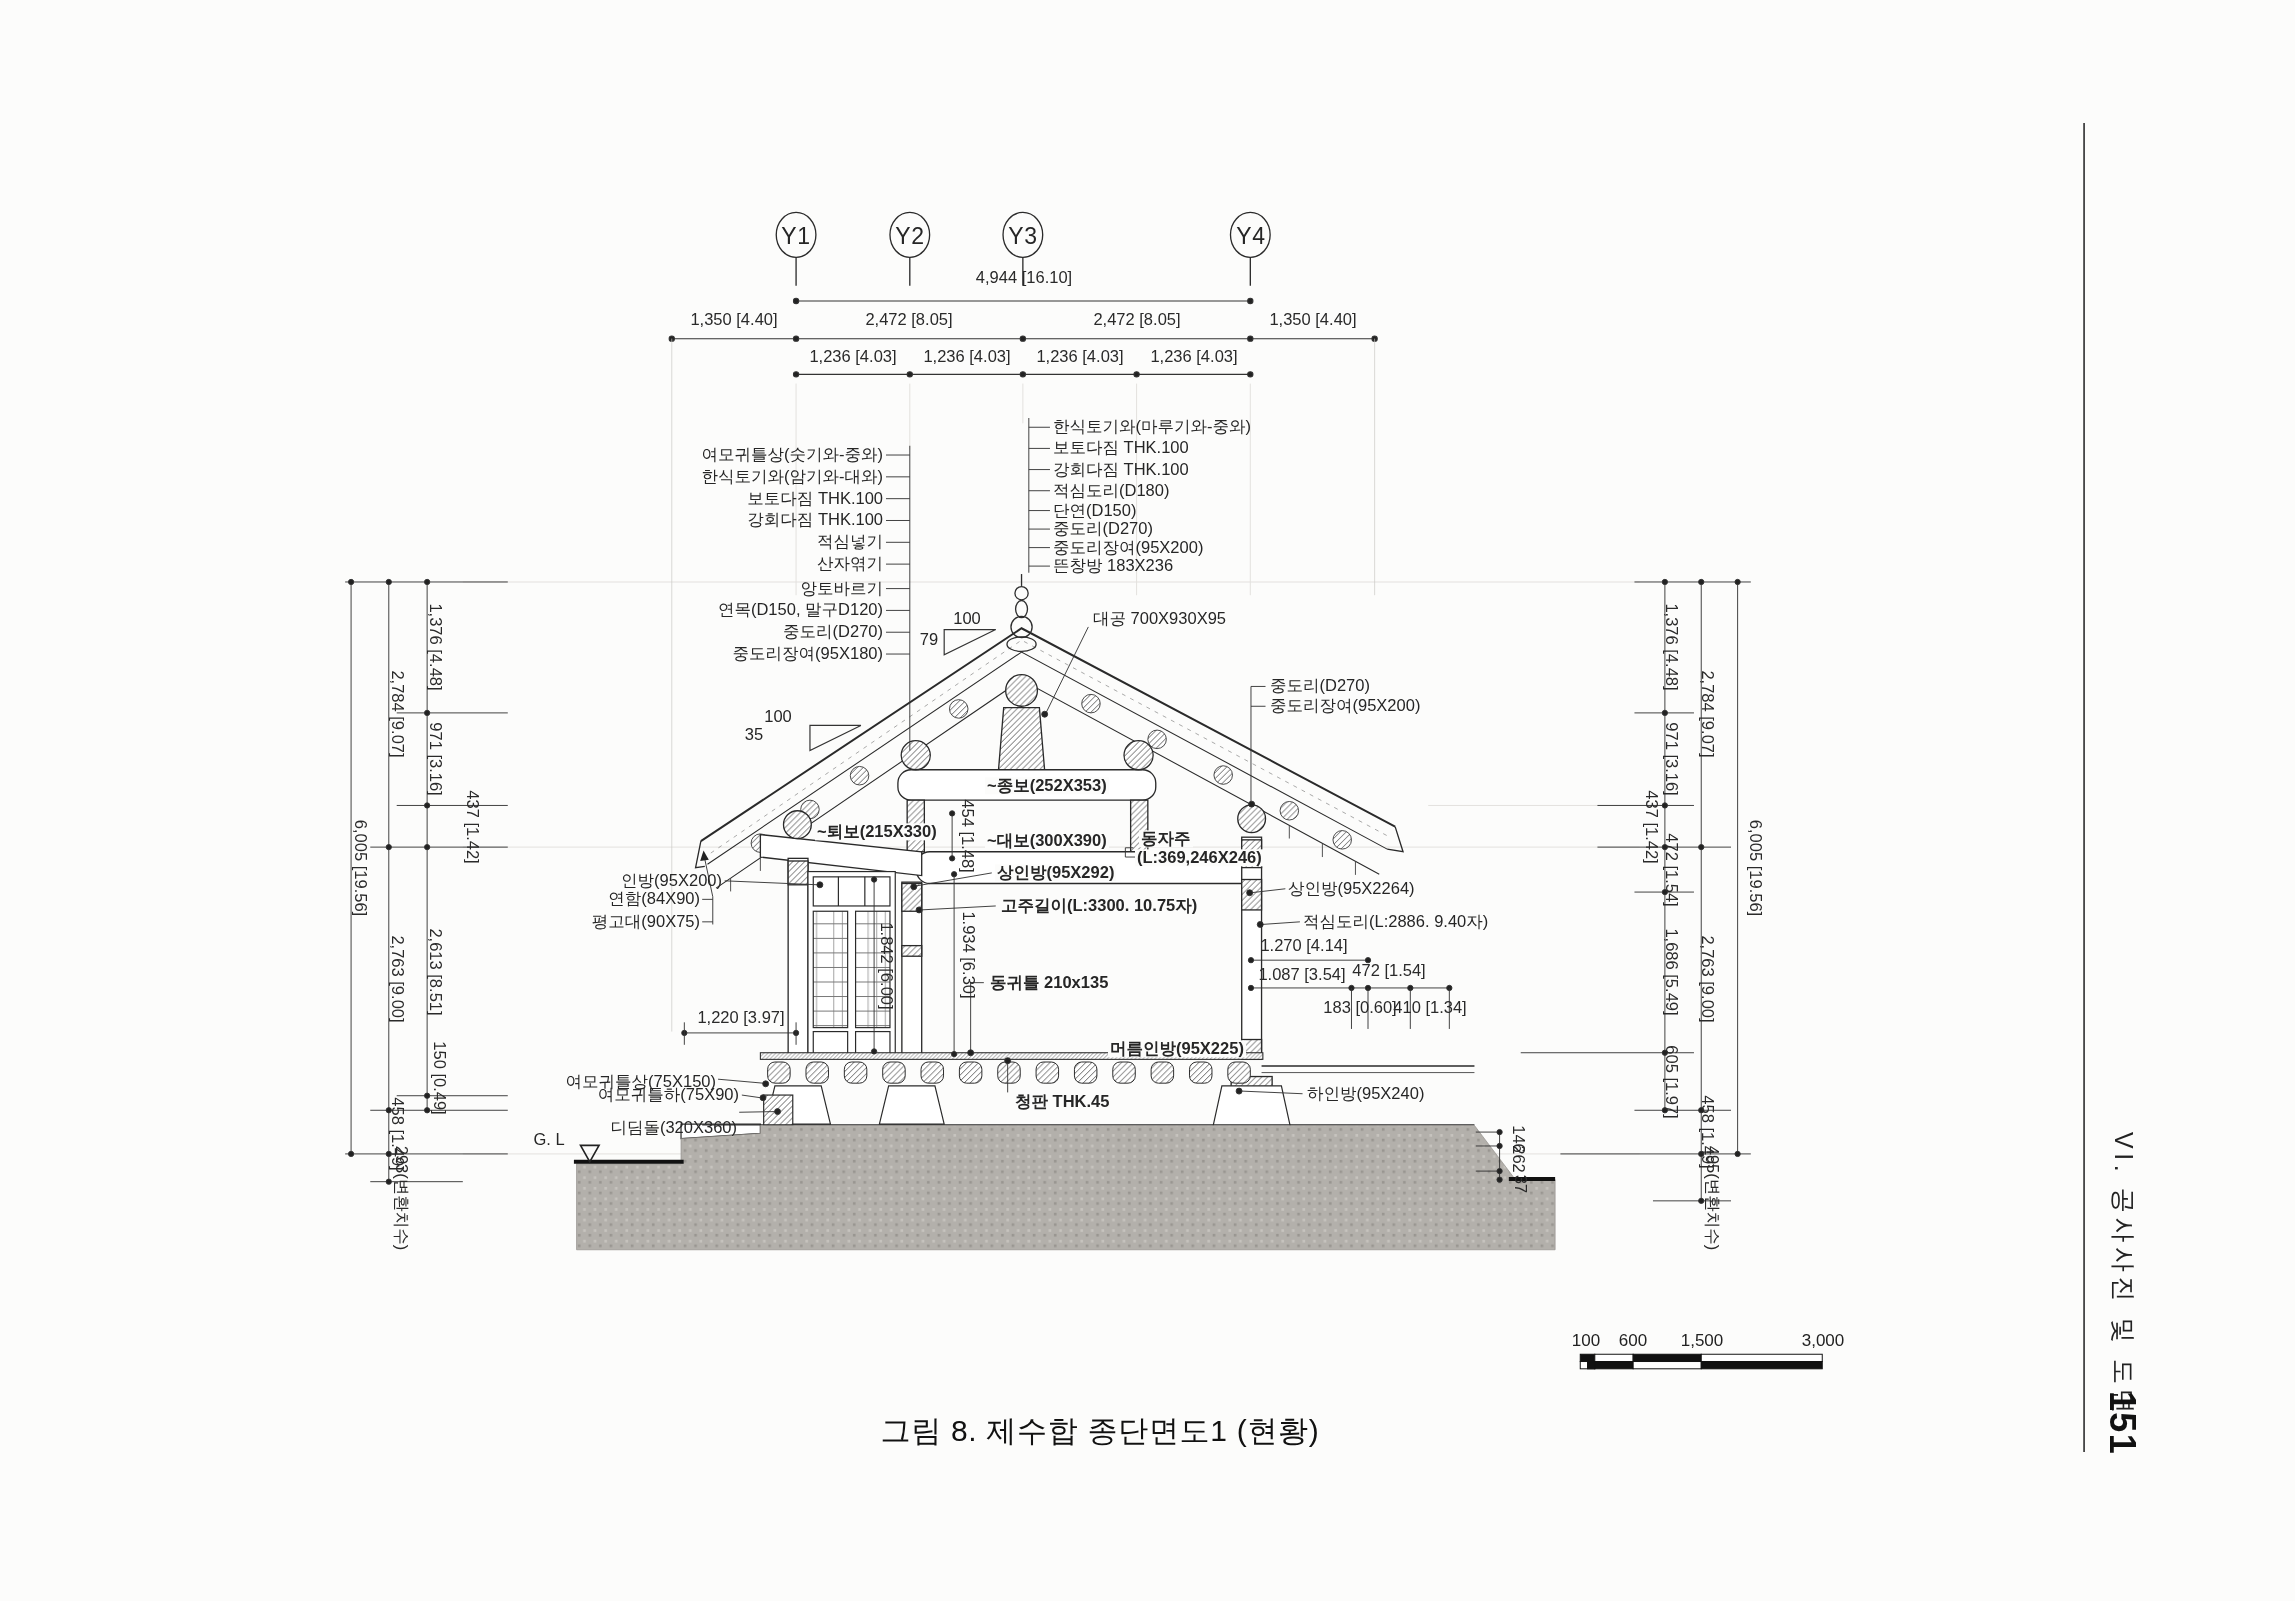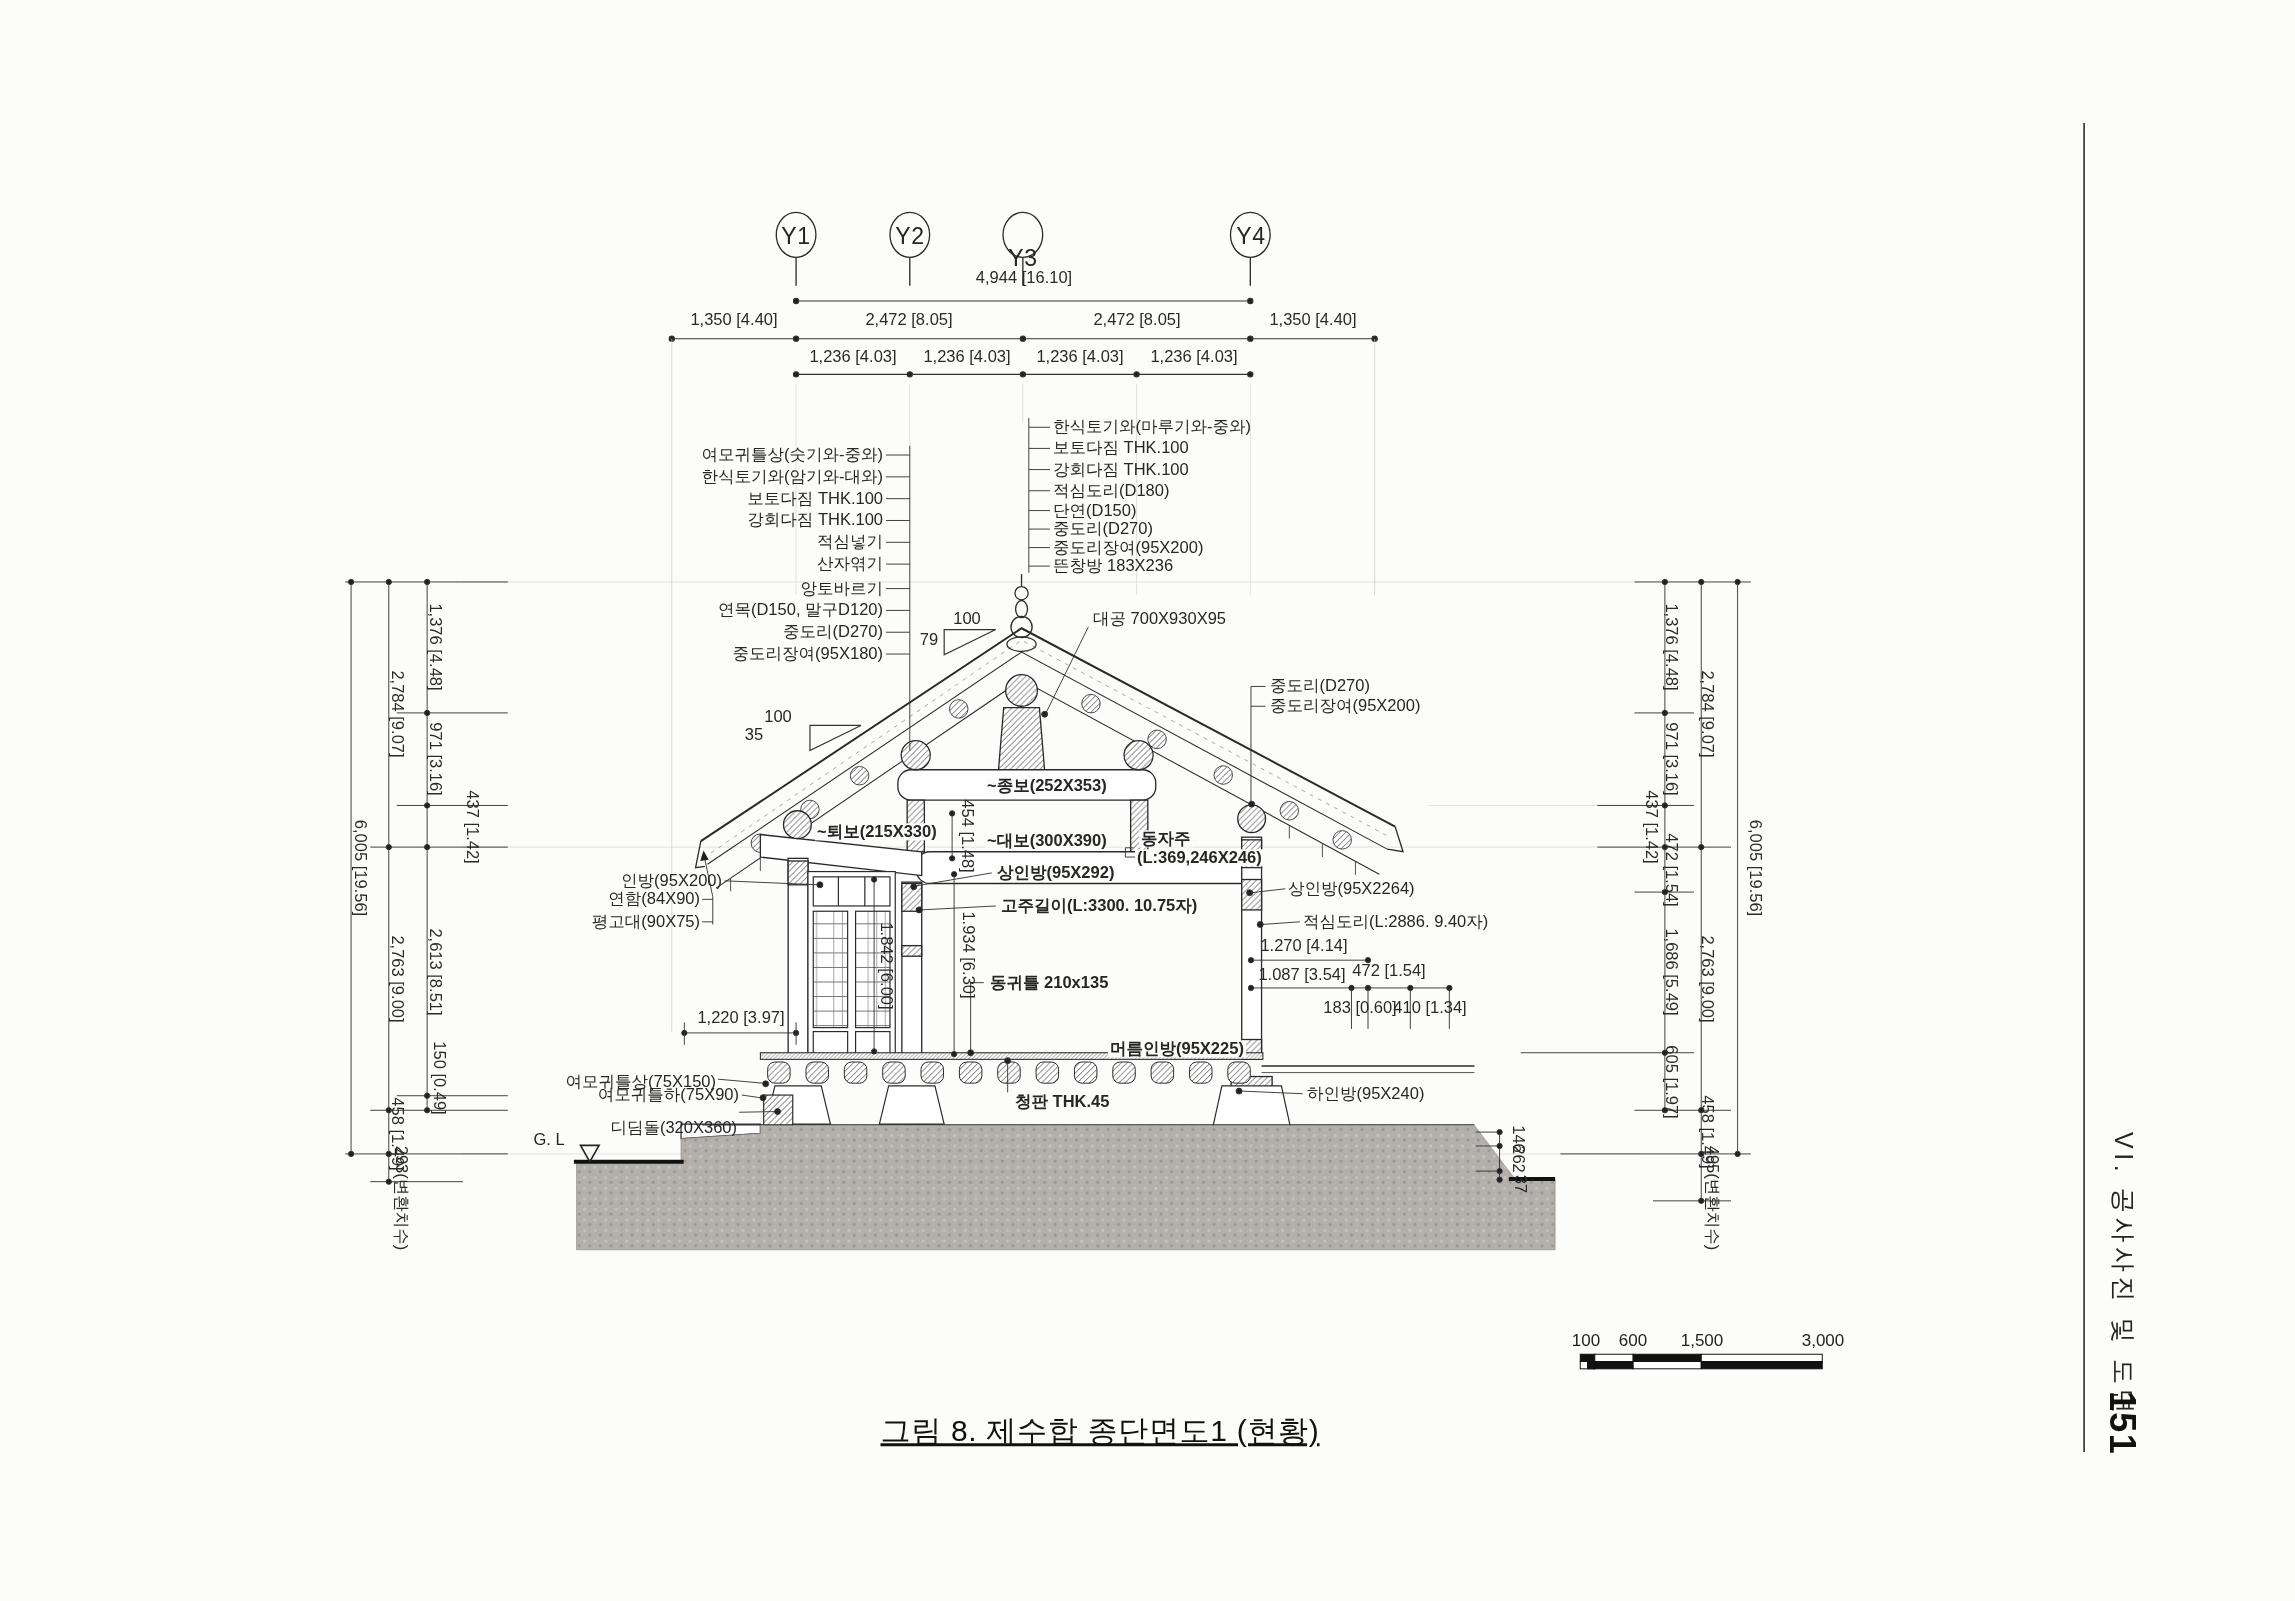--- a/index.html
+++ b/index.html
@@ -391,21 +391,21 @@
     <rect x="2573" y="2059" width="183" height="11" fill="#111"></rect>
   </g>
 
   <g>
     <line x1="3152" y1="186" x2="3152" y2="2196" stroke="#333" stroke-width="2.5"></line>
   </g>
 </svg>
 
 <div class="lbl glbl" style="left:796px;top:236px;">Y1</div>
 <div class="lbl glbl" style="left:910px;top:236px;">Y2</div>
-<div class="lbl glbl" style="left:1023px;top:236px;margin-top:22px;">Y3</div>
+<div class="lbl glbl" style="left:1023px;top:236px;">Y3</div>
 <div class="lbl glbl" style="left:1251px;top:236px;">Y4</div>
 
 <div class="lbl dim" style="left:1024px;top:278px;">4,944 [16.10]</div>
 <div class="lbl dim" style="left:734px;top:320px;">1,350 [4.40]</div>
 <div class="lbl dim" style="left:909px;top:320px;">2,472 [8.05]</div>
 <div class="lbl dim" style="left:1137px;top:320px;">2,472 [8.05]</div>
 <div class="lbl dim" style="left:1313px;top:320px;">1,350 [4.40]</div>
 <div class="lbl dim" style="left:853px;top:357px;">1,236 [4.03]</div>
 <div class="lbl dim" style="left:967px;top:357px;">1,236 [4.03]</div>
 <div class="lbl dim" style="left:1080px;top:357px;">1,236 [4.03]</div>
@@ -495,18 +495,18 @@
 <div class="lbl dim v" style="left:1755px;top:868px;">6,005 [19.56]</div>
 <div class="lbl dim v" style="left:1518px;top:1139px;">146</div>
 <div class="lbl dim v" style="left:1518px;top:1159px;">262</div>
 <div class="lbl dim v" style="left:1520px;top:1184px;">37</div>
 
 <div class="lbl scl" style="left:1586px;top:1341px;">100</div>
 <div class="lbl scl" style="left:1633px;top:1341px;">600</div>
 <div class="lbl scl" style="left:1702px;top:1341px;">1,500</div>
 <div class="lbl scl" style="left:1823px;top:1341px;">3,000</div>
 
-<div class="lbl caption" style="left:1100px;top:1431px;text-decoration:underline;">그림 8. 제수합 종단면도1 (현황)</div>
+<div class="lbl caption" style="left:1100px;top:1431px;">그림 8. 제수합 종단면도1 (현황)</div>
 <div class="lbl v side-title" style="left:2124px;top:1275px;">VI. 공사사진 및 도면</div>
 <div class="lbl v pageno" style="left:2122px;top:1423px;">151</div>
 
 </div>
 
 
 </body></html>

